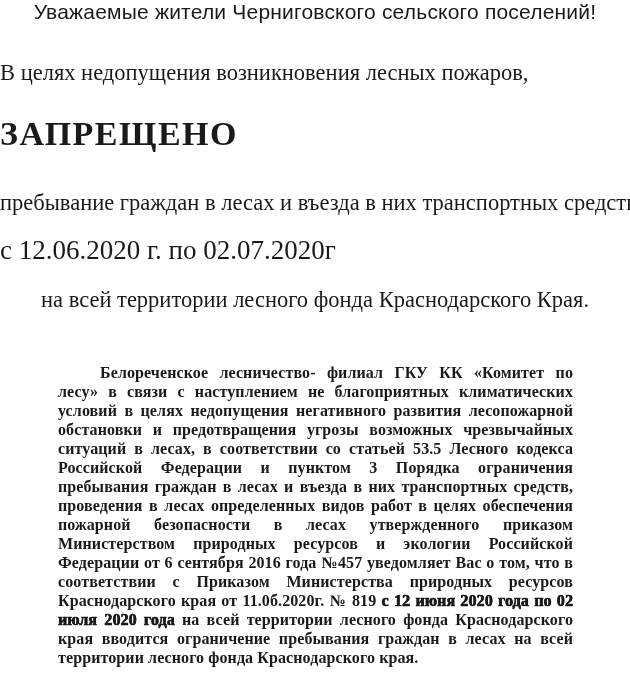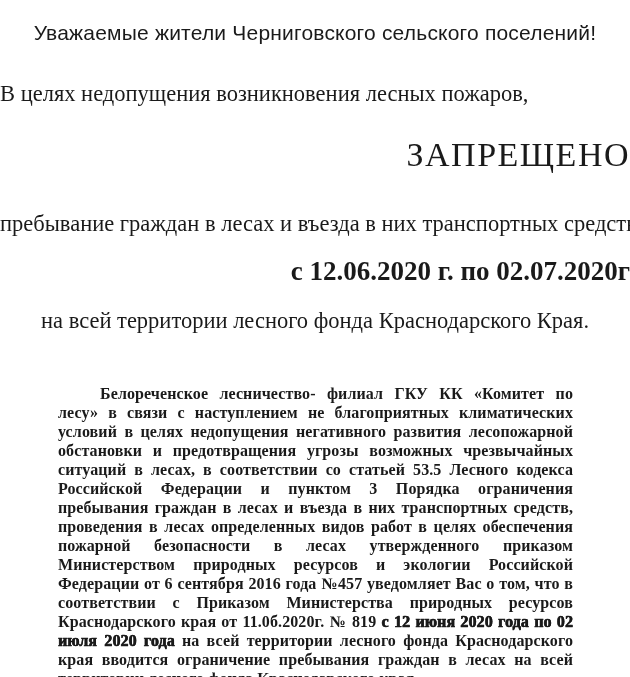--- a/index.html
+++ b/index.html
@@ -13,52 +13,51 @@
     width: 630px;
     min-height: 677px;
     margin: 0;
     background: #ffffff;
     color: #1a1a1a;
     overflow: hidden;
     font-family: "Liberation Serif", "DejaVu Serif", serif;
   }
   .salutation {
     margin: 0;
-    padding-top: 21px;
     text-align: center;
     font-family: "Liberation Sans", "DejaVu Sans", sans-serif;
     font-size: 21px;
     font-weight: 400;
     letter-spacing: 0.2px;
   }
   .intro {
     margin: 36px 0 0 0;
     text-align: left;
     font-size: 22.5px;
     font-weight: 400;
   }
   .banned {
     margin: 29px 0 16px 0;
-    text-align: right;
+    text-align: left;
     font-size: 34px;
-    font-weight: 400;
+    font-weight: 700;
     letter-spacing: 1.5px;
   }
   .subject {
     margin: 37px 0 0 0;
     text-align: center;
     font-size: 22.5px;
     font-weight: 400;
     white-space: nowrap;
   }
   .period {
     margin: 19px 0 0 0;
-    text-align: right;
+    text-align: left;
     font-size: 27px;
-    font-weight: 700;
+    font-weight: 400;
   }
   .territory {
     margin: 21px 0 0 0;
     text-align: center;
     font-size: 22.5px;
     font-weight: 400;
   }
   .body-par {
     margin: 50px 57px 20px 58px;
     text-align: justify;

